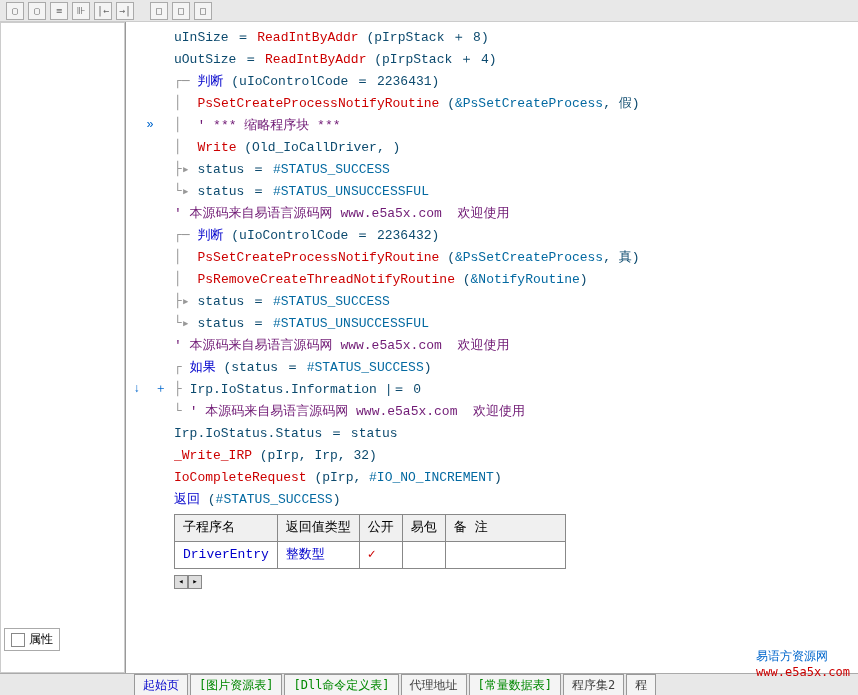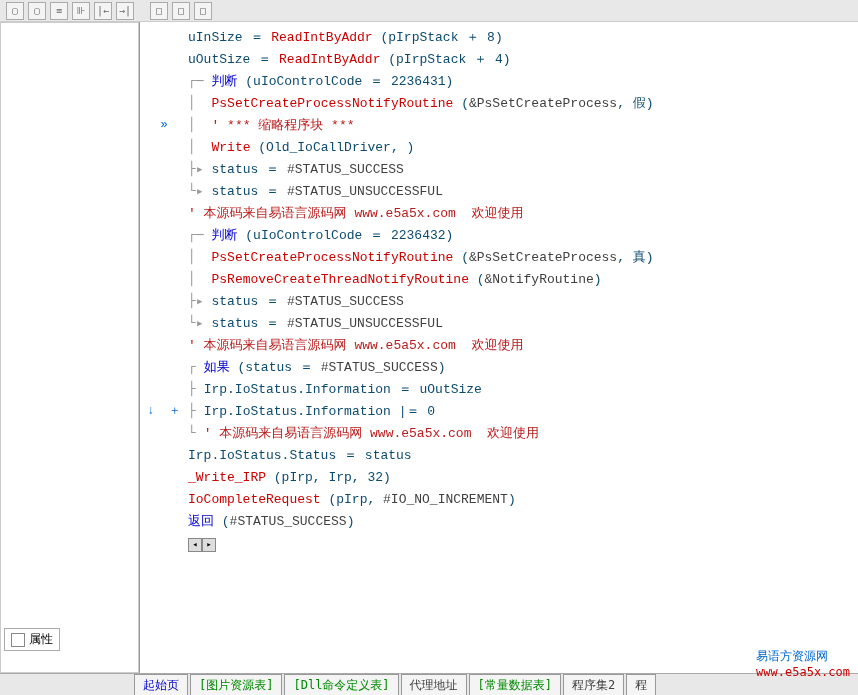--- a/index.html
+++ b/index.html
@@ -30,21 +30,21 @@
       border: 1px solid #aaa;
       background: #f4f4f4;
       font-size: 10px;
       color: #666;
     }
     .main-area {
       display: flex;
       height: calc(100% - 44px);
     }
     .left-panel {
-      width: 140px;
+      width: 126px;
       background: #fff;
       border-right: 1px solid #999;
       position: relative;
     }
     .left-panel-inner {
       height: 100%;
       border: 1px solid #ccc;
     }
     .code-area {
       flex: 1;
@@ -66,22 +66,22 @@
       position: absolute;
       left: -44px;
       width: 40px;
       text-align: center;
       color: #0066cc;
       font-size: 12px;
     }
     .tree-prefix { color: #999; font-family: "SimSun", monospace; }
     .kw-blue { color: #0000cc; }
     .kw-red { color: #cc0000; }
-    .kw-teal { color: #404040; }
-    .kw-green { color: #b91c1c; }
+    .kw-teal { color: #0369a1; }
+    .kw-green { color: #701a75; }
     .kw-black { color: #0c4a6e; }
     .bottom-table {
       margin-top: 4px;
       margin-left: 0;
       border-collapse: collapse;
     }
     .bottom-table th, .bottom-table td {
       border: 1px solid #888;
       padding: 2px 8px;
       font-size: 13px;
@@ -187,29 +187,46 @@
         <div class="code-line"><span class="tree-prefix">├▸ </span><span class="kw-black">status </span><span class="kw-black">＝ </span><span class="kw-teal">#STATUS_SUCCESS</span></div>
         <div class="code-line"><span class="tree-prefix">└▸ </span><span class="kw-black">status </span><span class="kw-black">＝ </span><span class="kw-teal">#STATUS_UNSUCCESSFUL</span></div>
         <div class="code-line"><span class="tree-prefix"></span><span class="kw-green">' 本源码来自易语言源码网 www.e5a5x.com  欢迎使用</span></div>
         <div class="code-line"><span class="tree-prefix">┌─ </span><span class="kw-blue">判断</span><span class="kw-black"> (uIoControlCode </span><span class="kw-black">＝ </span><span class="kw-black">2236432</span><span class="kw-black">)</span></div>
         <div class="code-line"><span class="tree-prefix">│  </span><span class="kw-red">PsSetCreateProcessNotifyRoutine</span><span class="kw-black"> (</span><span class="kw-teal">&amp;PsSetCreateProcess</span><span class="kw-black">, </span><span class="kw-black">真</span><span class="kw-black">)</span></div>
         <div class="code-line"><span class="tree-prefix">│  </span><span class="kw-red">PsRemoveCreateThreadNotifyRoutine</span><span class="kw-black"> (</span><span class="kw-teal">&amp;NotifyRoutine</span><span class="kw-black">)</span></div>
         <div class="code-line"><span class="tree-prefix">├▸ </span><span class="kw-black">status </span><span class="kw-black">＝ </span><span class="kw-teal">#STATUS_SUCCESS</span></div>
         <div class="code-line"><span class="tree-prefix">└▸ </span><span class="kw-black">status </span><span class="kw-black">＝ </span><span class="kw-teal">#STATUS_UNSUCCESSFUL</span></div>
         <div class="code-line"><span class="tree-prefix"></span><span class="kw-green">' 本源码来自易语言源码网 www.e5a5x.com  欢迎使用</span></div>
         <div class="code-line"><span class="tree-prefix">┌ </span><span class="kw-blue">如果</span><span class="kw-black"> (status </span><span class="kw-black">＝ </span><span class="kw-teal">#STATUS_SUCCESS</span><span class="kw-black">)</span></div>
-        <div class="code-line"><span class="tree-prefix">├ </span><span class="kw-black">Irp.IoStatus.Information </span><span class="kw-black">＝ </span><span class="kw-black">uOutSize</span></div>
         <div class="code-line"><span class="gutter-mark">↓  ＋</span><span class="tree-prefix">├ </span><span class="kw-black">Irp.IoStatus.Information </span><span class="kw-black">|＝ </span><span class="kw-black">0</span></div>
         <div class="code-line"><span class="tree-prefix">└ </span><span class="kw-green">' 本源码来自易语言源码网 www.e5a5x.com  欢迎使用</span></div>
         <div class="code-line"><span class="tree-prefix"></span><span class="kw-black">Irp.IoStatus.Status </span><span class="kw-black">＝ </span><span class="kw-black">status</span></div>
         <div class="code-line"><span class="tree-prefix"></span><span class="kw-red">_Write_IRP</span><span class="kw-black"> (pIrp, Irp, </span><span class="kw-black">32</span><span class="kw-black">)</span></div>
         <div class="code-line"><span class="tree-prefix"></span><span class="kw-red">IoCompleteRequest</span><span class="kw-black"> (pIrp, </span><span class="kw-teal">#IO_NO_INCREMENT</span><span class="kw-black">)</span></div>
         <div class="code-line"><span class="tree-prefix"></span><span class="kw-blue">返回</span><span class="kw-black"> (</span><span class="kw-teal">#STATUS_SUCCESS</span><span class="kw-black">)</span></div>
       </div>
 
+    <table class="bottom-table">
+      <tbody>
+          <tr>
+        <th>子程序名</th>
+        <th>返回值类型</th>
+        <th>公开</th>
+        <th>易包</th>
+        <th style="min-width:120px">备 注</th>
+      </tr>
+      <tr>
+        <td class="blue-text">DriverEntry</td>
+        <td class="blue-text">整数型</td>
+        <td><span class="checkmark">✓</span></td>
+        <td></td>
+        <td></td>
+      </tr>
+    </tbody>
+      </table>
 
     <div style="margin-top:6px;display:flex;">
       <span class="scroll-btn">◂</span>
       <span class="scroll-btn">▸</span>
     </div>
   </div>
 </div>
 
 <div class="bottom-tabs">
   <div id="tabs-container" style="display:flex;margin-left:130px;">

